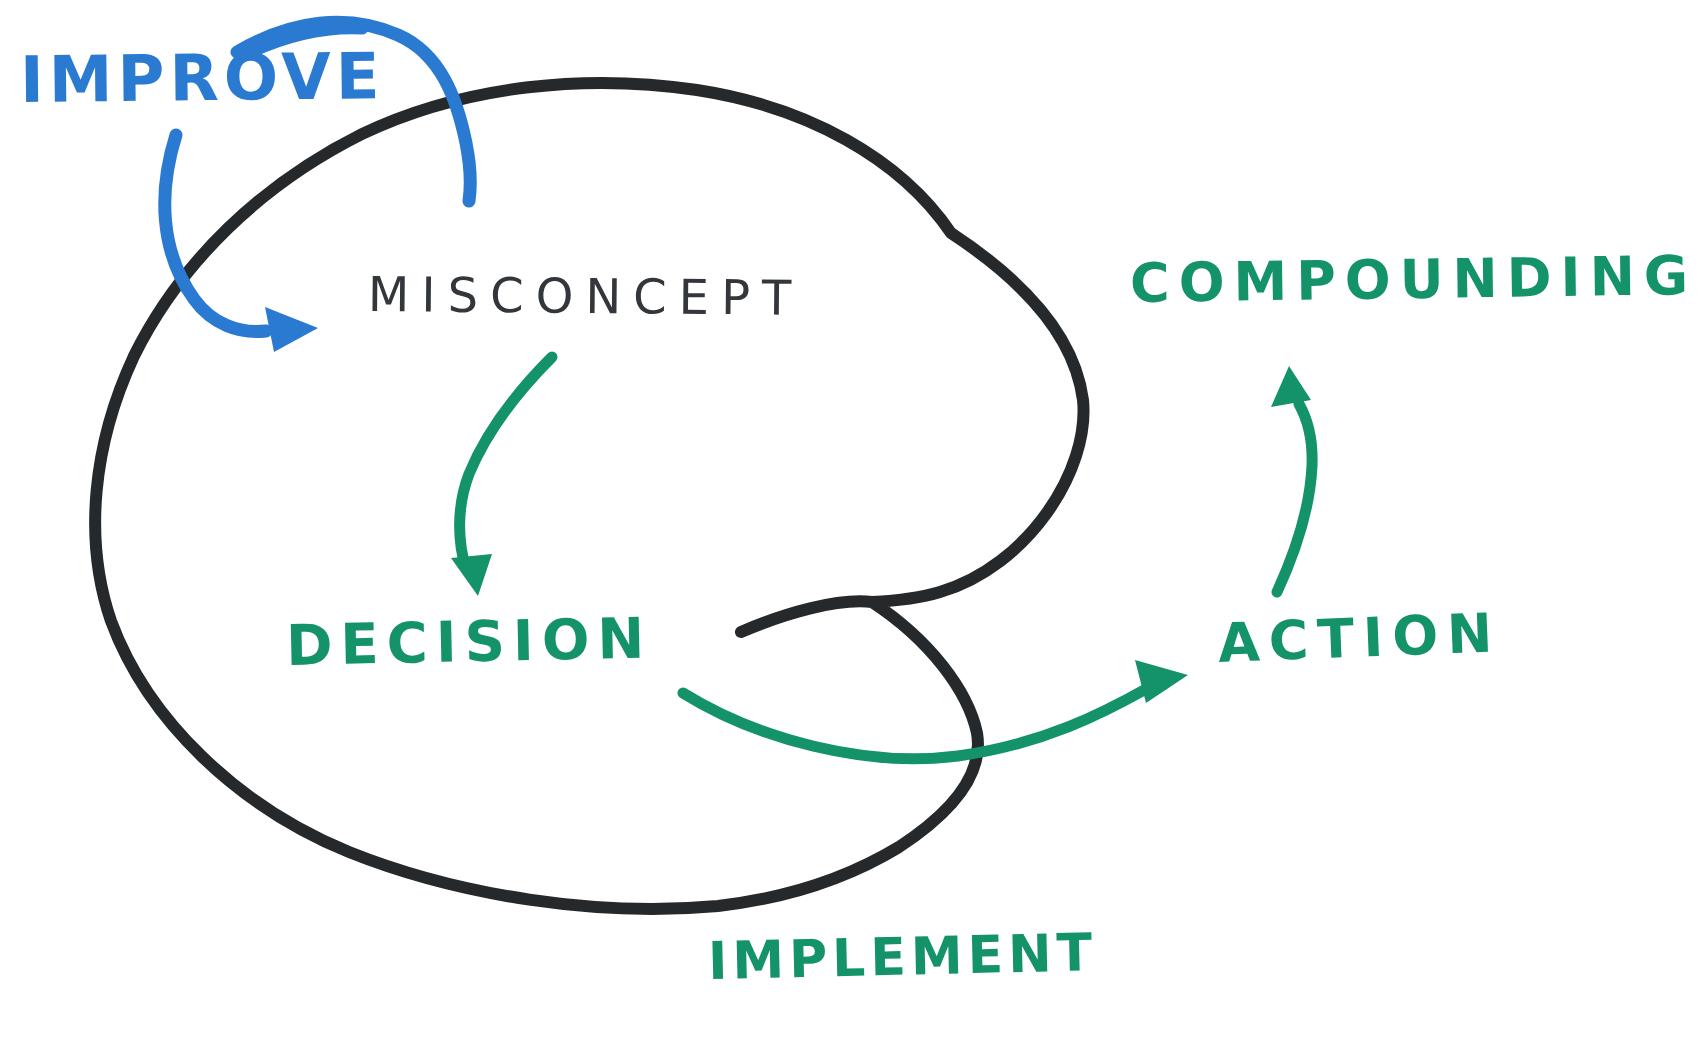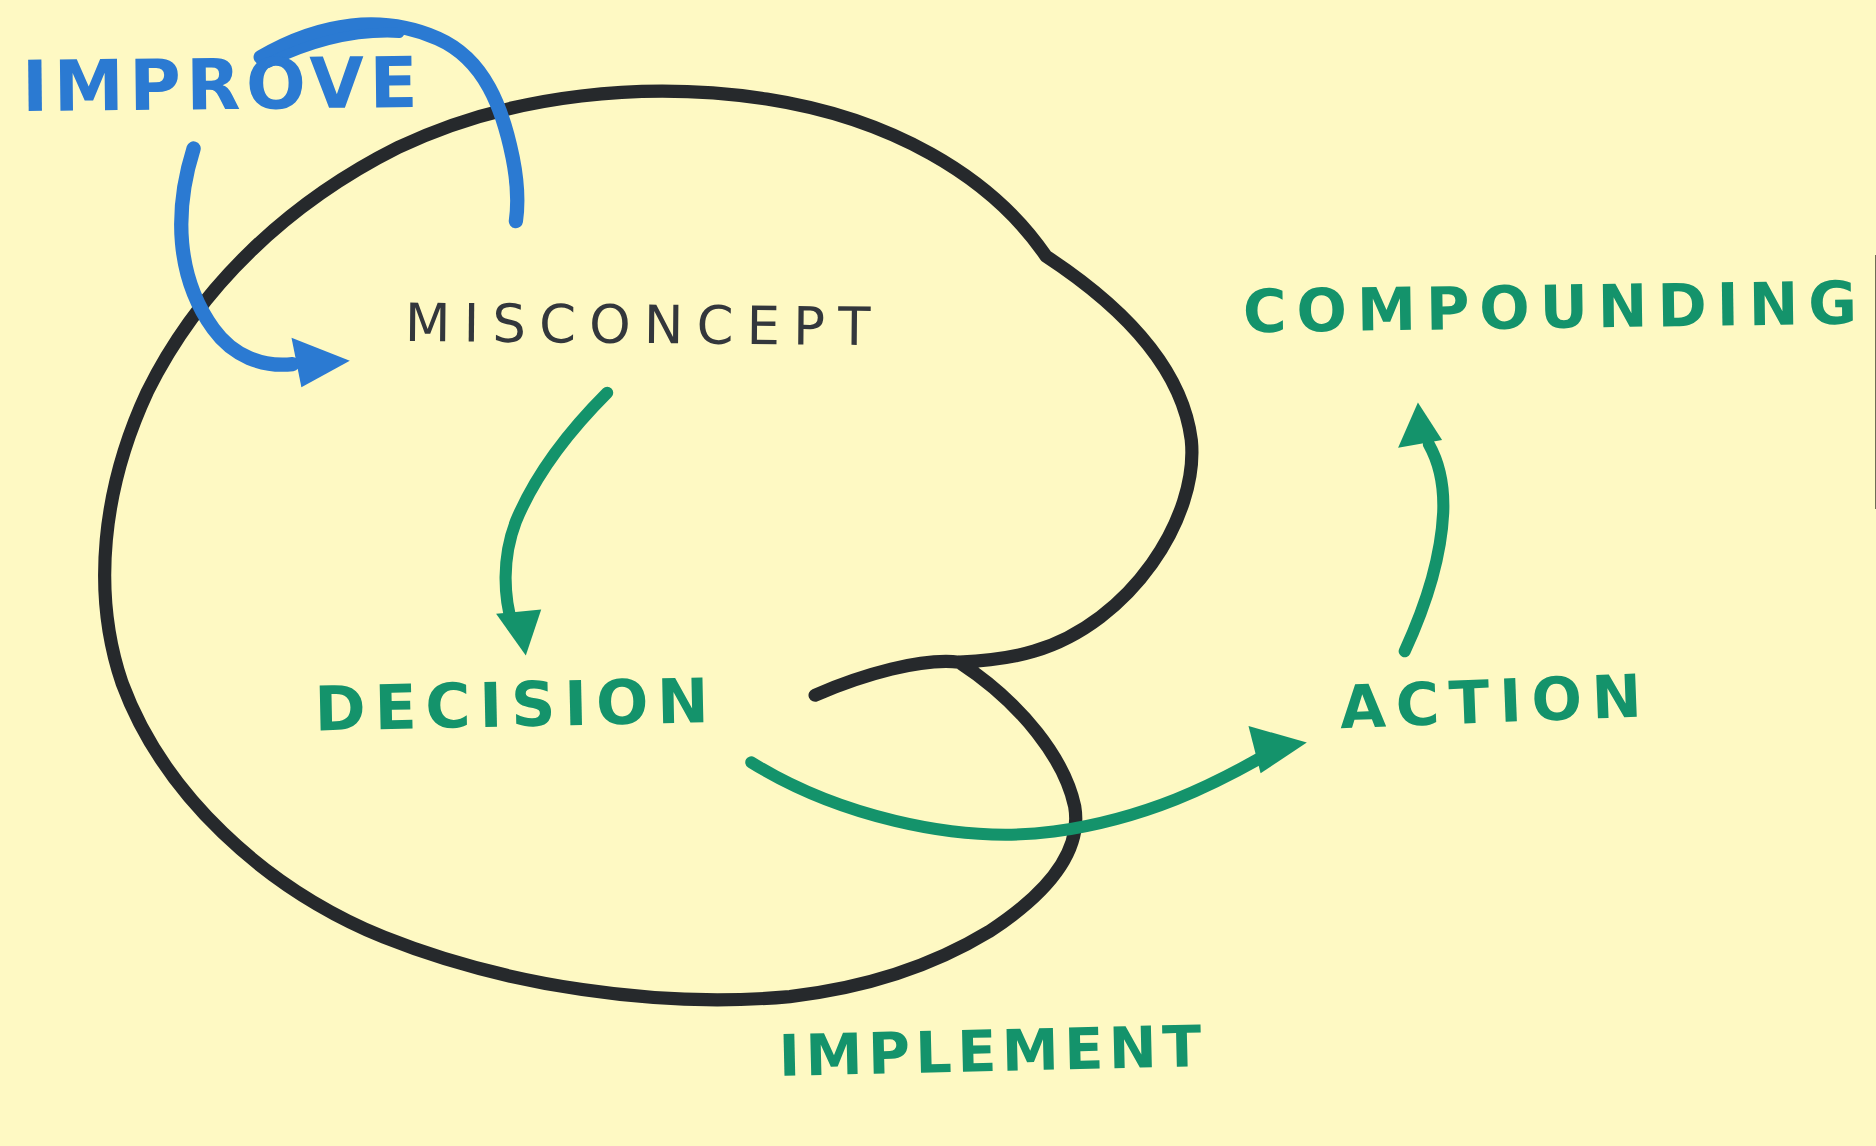--- a/index.html
+++ b/index.html
@@ -70,21 +70,21 @@
   .label-implement {
     left: 708px; top: 935px;
     font-size: 52px;
     letter-spacing: 5px;
     transform: rotate(-1.3deg);
   }
 </style>
 </head>
 <body>
 
-<div class="stage" style="background-color: #fef9c3; text-decoration: underline;">
+<div class="stage" style="background-color: #ffffff; text-decoration: underline;">
 
   <svg class="art" viewBox="0 0 1705 1042" xmlns="http://www.w3.org/2000/svg">
 
     <path class="shaft w-blob" d="M 741 632
              C 785 613, 838 598, 872 602
              C 930 640, 968 691, 977 733
              C 984 774, 951 813, 899 847
              C 843 881, 779 899, 718 906
              C 597 917, 459 896, 349 852
              C 239 807, 148 721, 111 621

